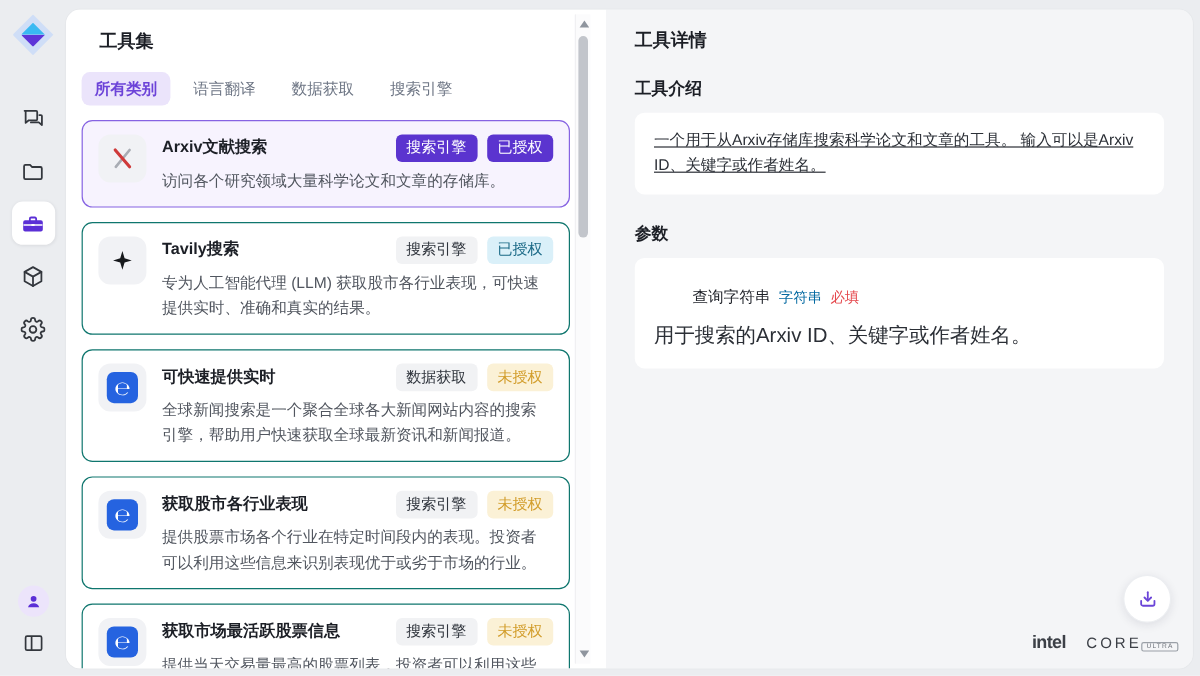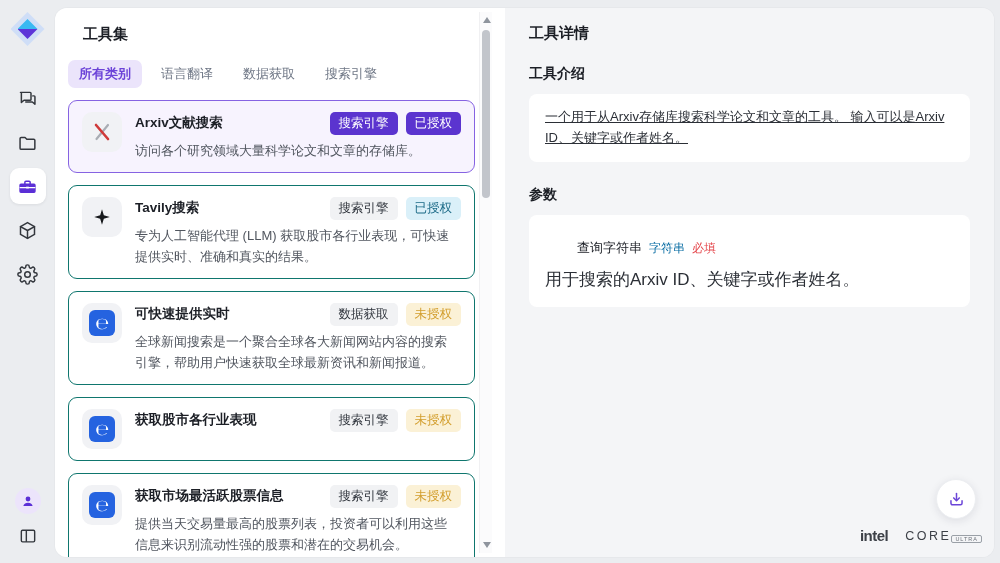--- a/index.html
+++ b/index.html
@@ -230,20 +230,21 @@
             <span class="blue-sq">℮</span>
           </div>
     <div class="tool-main">
       <div class="tool-head">
         <span class="tool-title">获取股市各行业表现</span>
         <span class="badges">
           <span class="badge badge-category gray">搜索引擎</span>
           <span class="badge badge-auth yellow">未授权</span>
         </span>
       </div>
+      <div class="tool-desc">提供股票市场各个行业在特定时间段内的表现。投资者可以利用这些信息来识别表现优于或劣于市场的行业。</div>
     </div>
   </div>
 
   <div class="tool-card">
     <div class="tool-icon">
             <span class="blue-sq">℮</span>
           </div>
     <div class="tool-main">
       <div class="tool-head">
         <span class="tool-title">获取市场最活跃股票信息</span>

